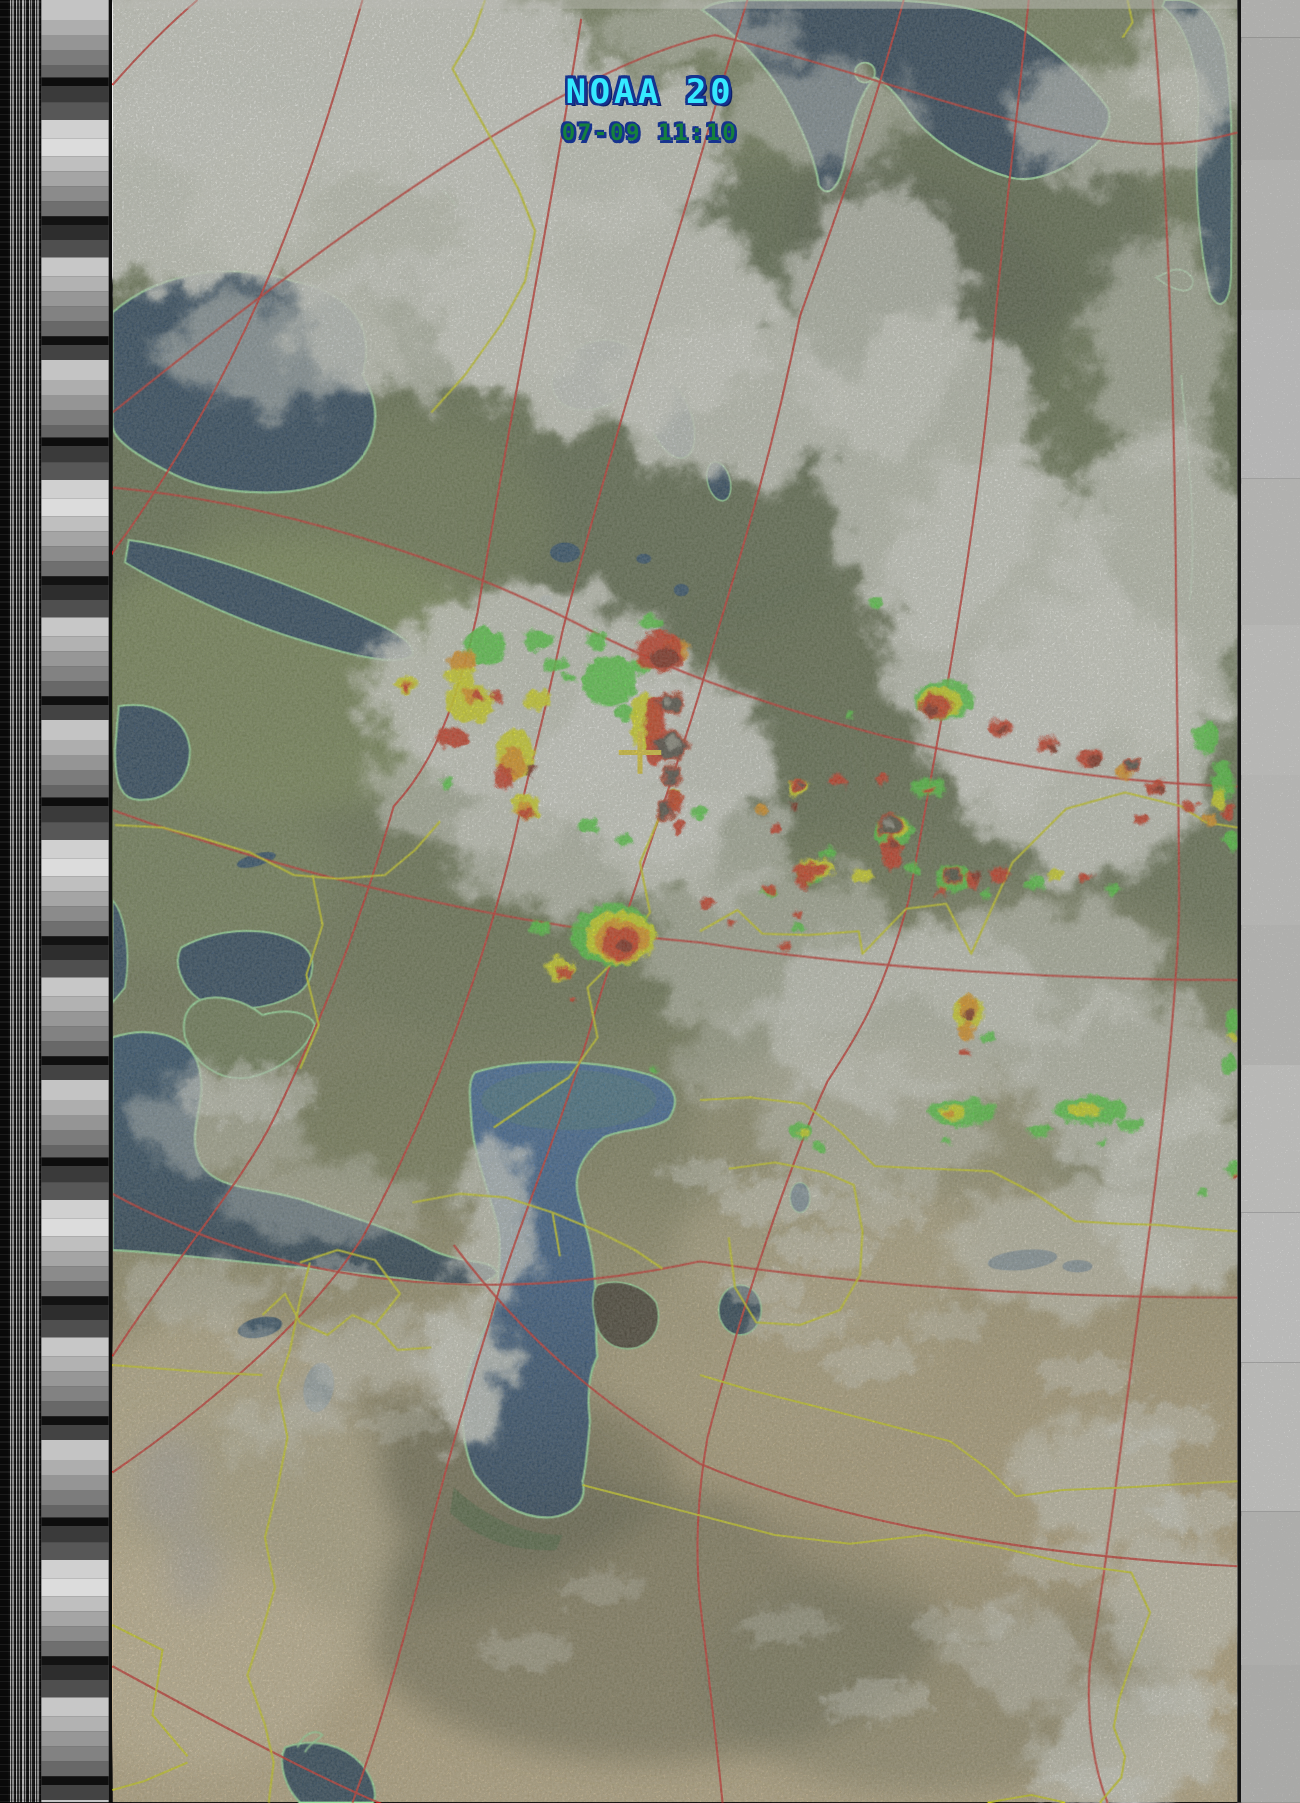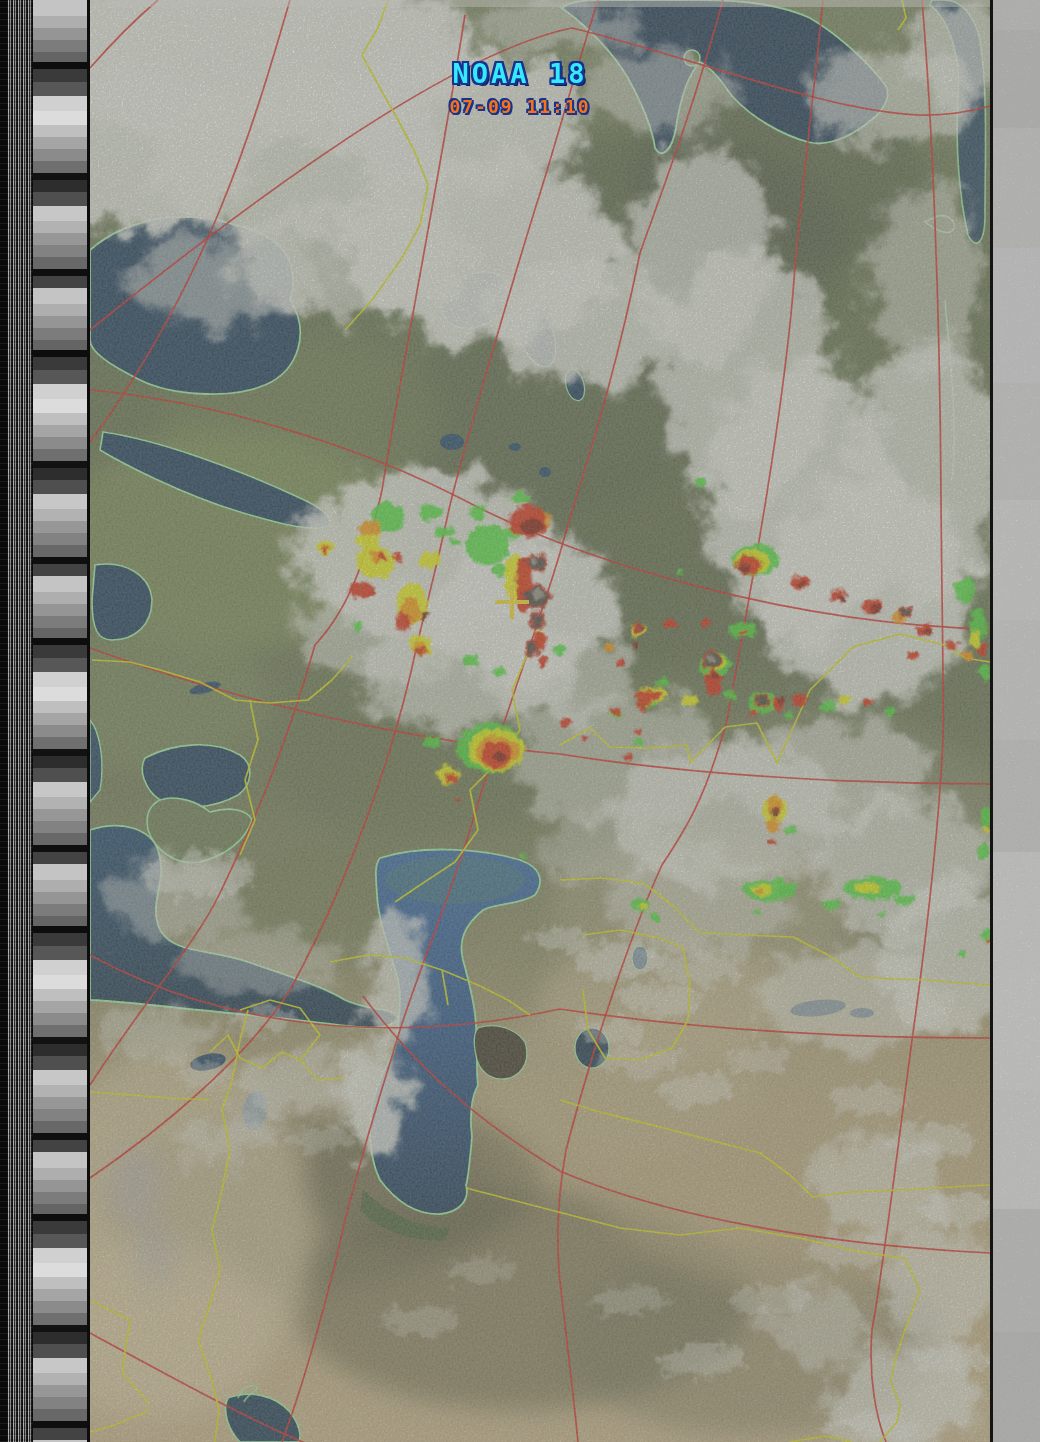--- a/index.html
+++ b/index.html
@@ -12,21 +12,21 @@
   
   #wedge-bar{position:absolute;left:33px;top:0;width:57px;height:1442px;background:#555;border-right:3px solid #0d0d0d;box-sizing:border-box;overflow:hidden;}
   .wseg{width:100%;}
   
   #map{position:absolute;left:90px;top:0;width:900px;height:1442px;overflow:hidden;}
   #map svg{display:block;}
   .sat-title{position:absolute;left:430px;top:58px;transform:translateX(-50%);
     color:#35e9ff;font-size:27px;font-weight:bold;letter-spacing:3px;white-space:nowrap;
     text-shadow:2px 0 #16338e,-2px 0 #16338e,0 2px #16338e,0 -2px #16338e,2px 2px #16338e,-2px 2px #16338e,2px -2px #16338e,-2px -2px #16338e,3px 3px #0c1f66;}
   .sat-time{position:absolute;left:430px;top:96px;transform:translateX(-50%);
-    color:#f97316;font-size:18px;font-weight:bold;letter-spacing:2px;white-space:nowrap;
+    color:#15803d;font-size:18px;font-weight:bold;letter-spacing:2px;white-space:nowrap;
     text-shadow:2px 0 #16338e,-2px 0 #16338e,0 2px #16338e,0 -2px #16338e,2px 2px #16338e,-2px -2px #16338e;}
   
   #right-bar{position:absolute;left:990px;top:0;width:50px;height:1442px;background:#d8d8d5;border-left:3px solid #141414;box-sizing:border-box;}
   #right-bar svg{position:absolute;inset:0;}
   .rseg{position:absolute;left:0;right:0;}
   .rsep{position:absolute;left:0;right:0;height:4px;background:#0d0d0d;}
   
   .pg ellipse{fill:#3ce32a;opacity:.88;}
   .py ellipse{fill:#f2f400;opacity:.92;}
   .po ellipse{fill:#ff9400;opacity:.92;}
@@ -567,21 +567,21 @@
 
       <g>
         <path d="M 495,602 L 529,602 M 512,585 L 512,619" stroke="#ffdf20" stroke-width="4" fill="none"></path>
       </g>
 
       <rect x="90" y="0" width="900" height="1442" filter="url(#noiseDark)" opacity="0.45"></rect>
       <rect x="90" y="0" width="900" height="1442" filter="url(#noiseLight)" opacity="0.18"></rect>
       <rect x="90" y="0" width="900" height="7" fill="#b9b9b4" opacity="0.5"></rect>
     </svg>
 
-    <div class="sat-title">NOAA 18</div>
+    <div class="sat-title">NOAA 20</div>
     <div class="sat-time">07-09 11:10</div>
   </div>
 
   <div id="right-bar">
     <div id="right-bar-segs" style="position:absolute;inset:0;">
         <div class="rseg" style="top: 0px; height: 30px; background: rgb(210, 210, 207);"></div>
         <div class="rsep" style="top: 30px;"></div>
         <div class="rseg" style="top: 30px; height: 98px; background: rgb(203, 203, 199);"></div>
         <div class="rsep" style="top: 128px;"></div>
         <div class="rseg" style="top: 128px; height: 120px; background: rgb(214, 214, 211);"></div>

